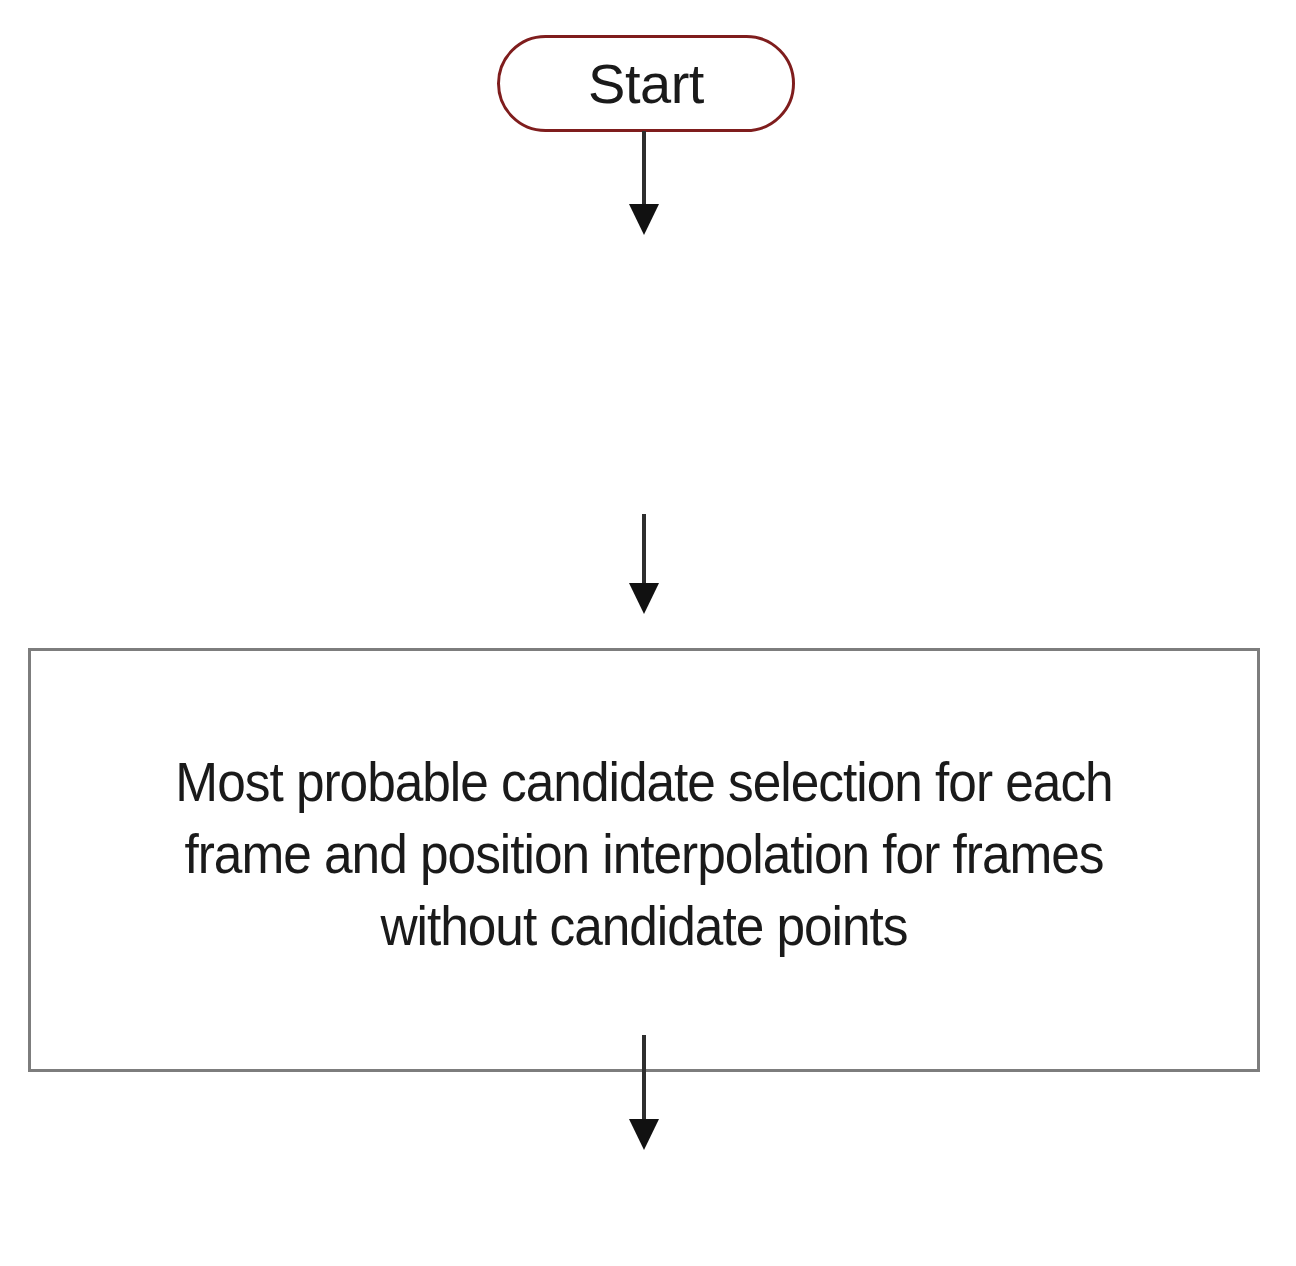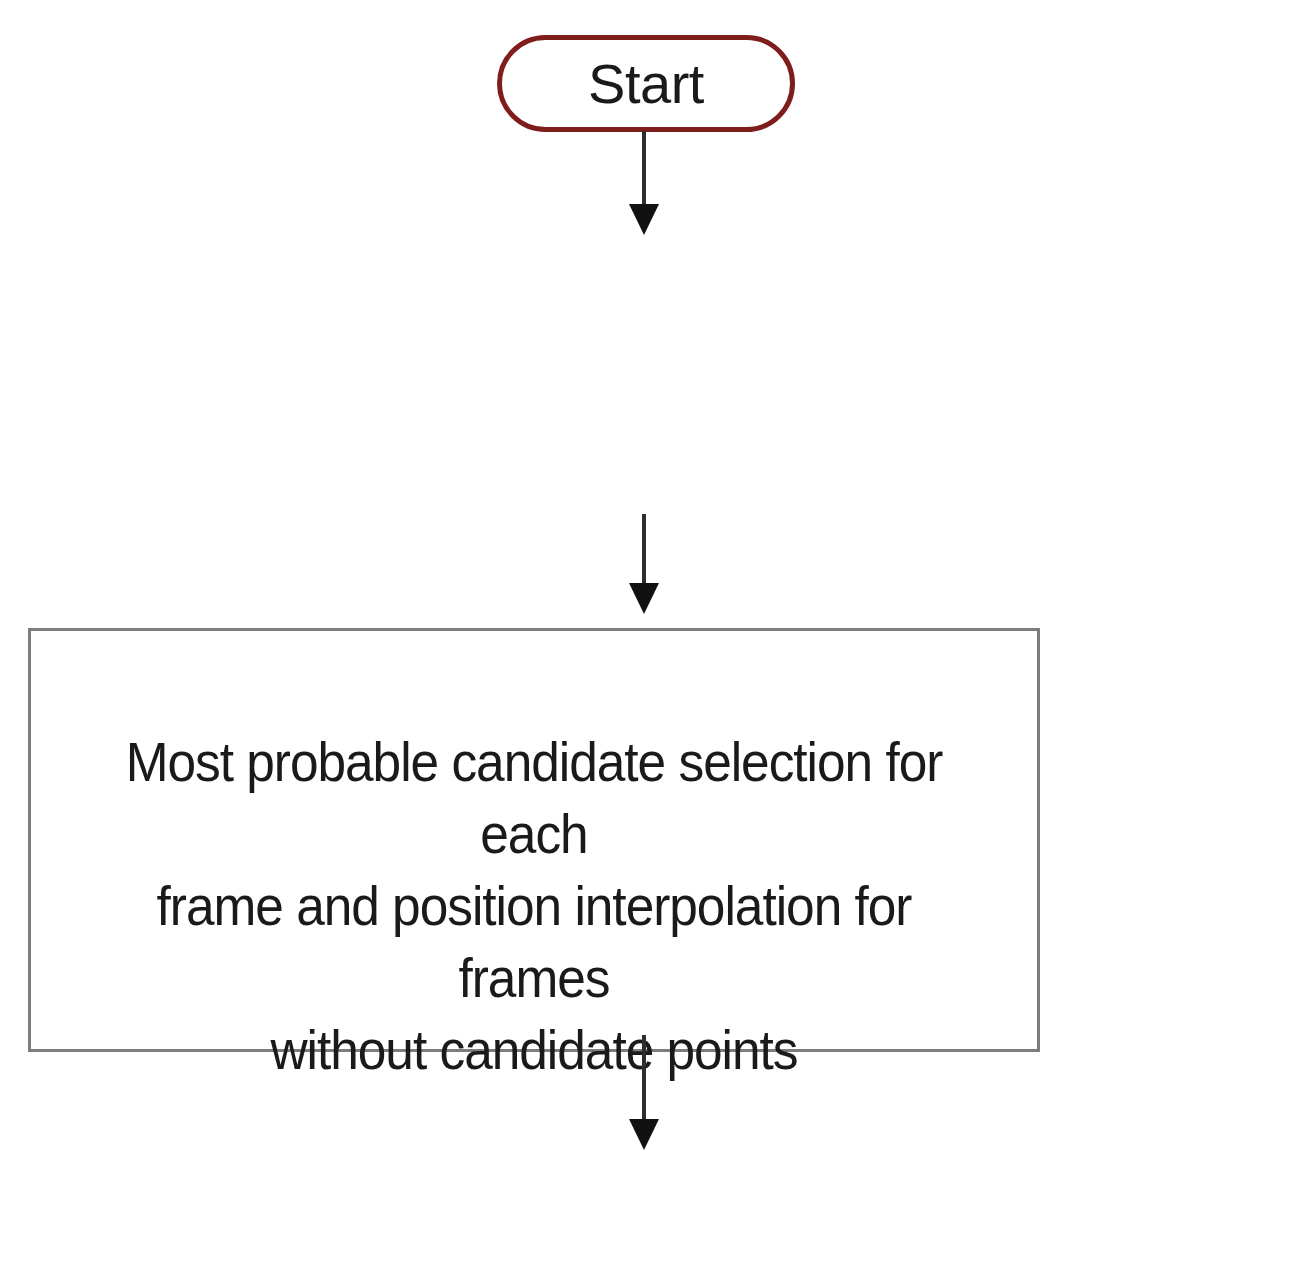--- a/index.html
+++ b/index.html
@@ -18,21 +18,21 @@
     height: 1266px;
     background: #ffffff;
     overflow: hidden;
   }
 
   
   .terminator {
     position: absolute;
     box-sizing: border-box;
     background: #ffffff;
-    border: 5px solid #7f1d1d;
+    border: 3px solid #7f1d1d;
     border-radius: 999px;
     display: flex;
     align-items: center;
     justify-content: center;
   }
   .terminator .node-label {
     font-family: "Liberation Sans", sans-serif;
     font-size: 56px;
     font-weight: 400;
     color: #1a1a1a;
@@ -89,21 +89,21 @@
     border-top: 31px solid #111111;
   }
 
   
   #node-start   { left: 497px; top: 35px;   width: 298px; height: 97px; }
   #node-end     { left: 502px; top: 1148px; width: 292px; height: 97px; }
 
   #node-process-1 { left: 28px; top: 233px; width: 1232px; height: 282px; }
   #node-process-1 .node-label { top: 62px; }
 
-  #node-process-2 { left: 28px; top: 628px; width: 1012px; height: 424px; }
+  #node-process-2 { left: 28px; top: 648px; width: 1232px; height: 424px; }
   #node-process-2 .node-label { top: 95px; }
 
   #conn-start-to-p1 { left: 629px; top: 131px; width: 30px; height: 104px; }
   #conn-start-to-p1 .conn-line { height: 76px; }
 
   #conn-p1-to-p2    { left: 629px; top: 514px; width: 30px; height: 100px; }
   #conn-p1-to-p2 .conn-line { height: 72px; }
 
   #conn-p2-to-end   { left: 629px; top: 1035px; width: 30px; height: 115px; }
   #conn-p2-to-end .conn-line { height: 87px; }

